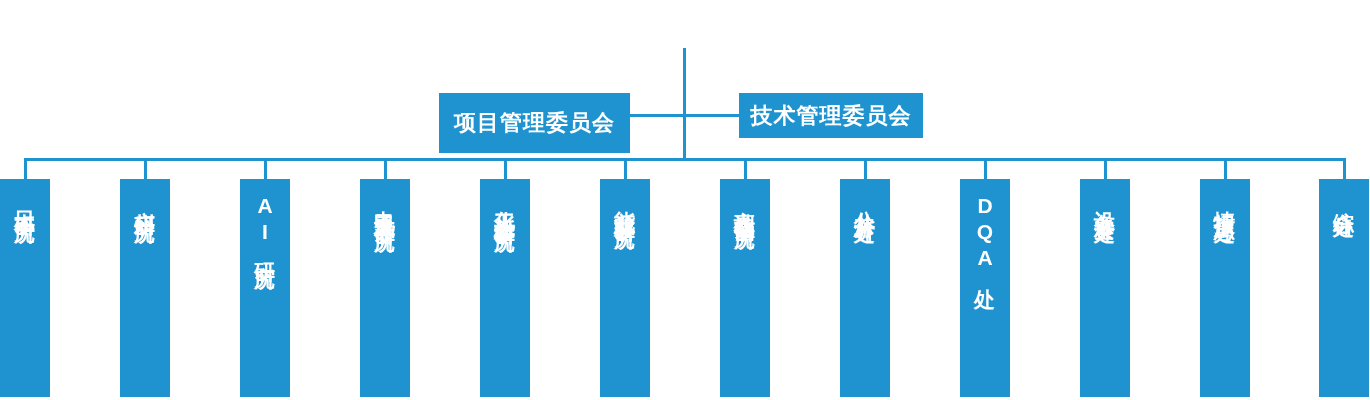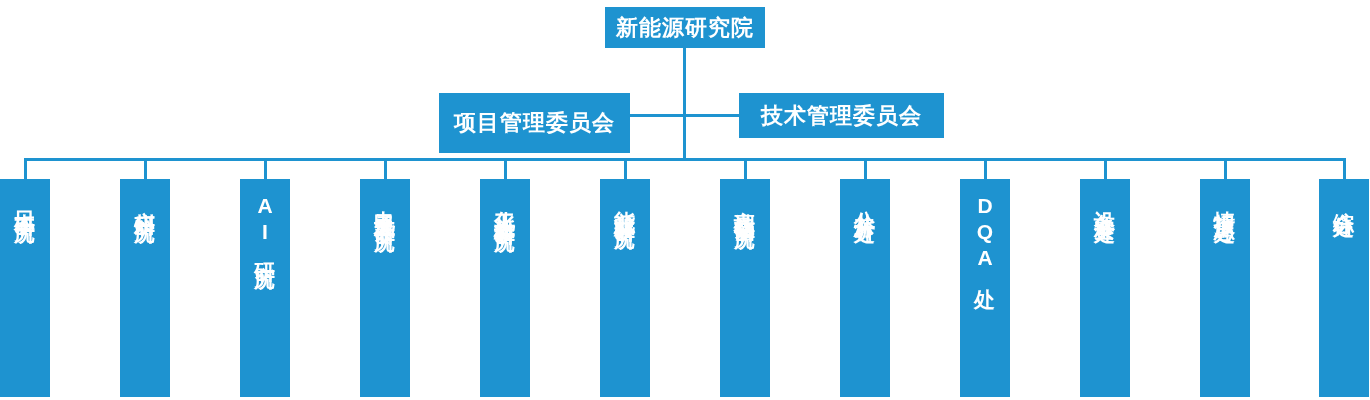--- a/index.html
+++ b/index.html
@@ -28,21 +28,21 @@
     align-items: center;
     justify-content: center;
   }
   .node.h-box {
     font-size: 22px;
     letter-spacing: 1px;
     white-space: nowrap;
   }
   .root-box   { left: 605px; top: 7px;  width: 160px; height: 41px; }
   .cmte-left  { left: 439px; top: 93px; width: 191px; height: 60px; }
-  .cmte-right { left: 739px; top: 93px; width: 205px; height: 45px; }
+  .cmte-right { left: 739px; top: 93px; width: 184px; height: 45px; }
   .dept {
     top: 179px;
     width: 50px;
     height: 218px;
     align-items: flex-start;
   }
   .dept .v-label {
     writing-mode: vertical-rl;
     text-orientation: upright;
     font-size: 21px;
@@ -72,23 +72,20 @@
   <div class="line" style="left:384px;  top:158px; width:3px; height:21px;"></div>
   <div class="line" style="left:504px;  top:158px; width:3px; height:21px;"></div>
   <div class="line" style="left:624px;  top:158px; width:3px; height:21px;"></div>
   <div class="line" style="left:744px;  top:158px; width:3px; height:21px;"></div>
   <div class="line" style="left:864px;  top:158px; width:3px; height:21px;"></div>
   <div class="line" style="left:984px;  top:158px; width:3px; height:21px;"></div>
   <div class="line" style="left:1104px; top:158px; width:3px; height:21px;"></div>
   <div class="line" style="left:1224px; top:158px; width:3px; height:21px;"></div>
   <div class="line" style="left:1343px; top:158px; width:3px; height:21px;"></div>
 
-  <div class="node h-box root-box">
-    <span>新能源研究院</span>
-  </div>
 
   <div class="node h-box cmte-left">
     <span>项目管理委员会</span>
   </div>
   <div class="node h-box cmte-right">
     <span>技术管理委员会</span>
   </div>
 
   <div class="node dept" style="left:0px;">
     <span class="v-label">日本研究所</span>

